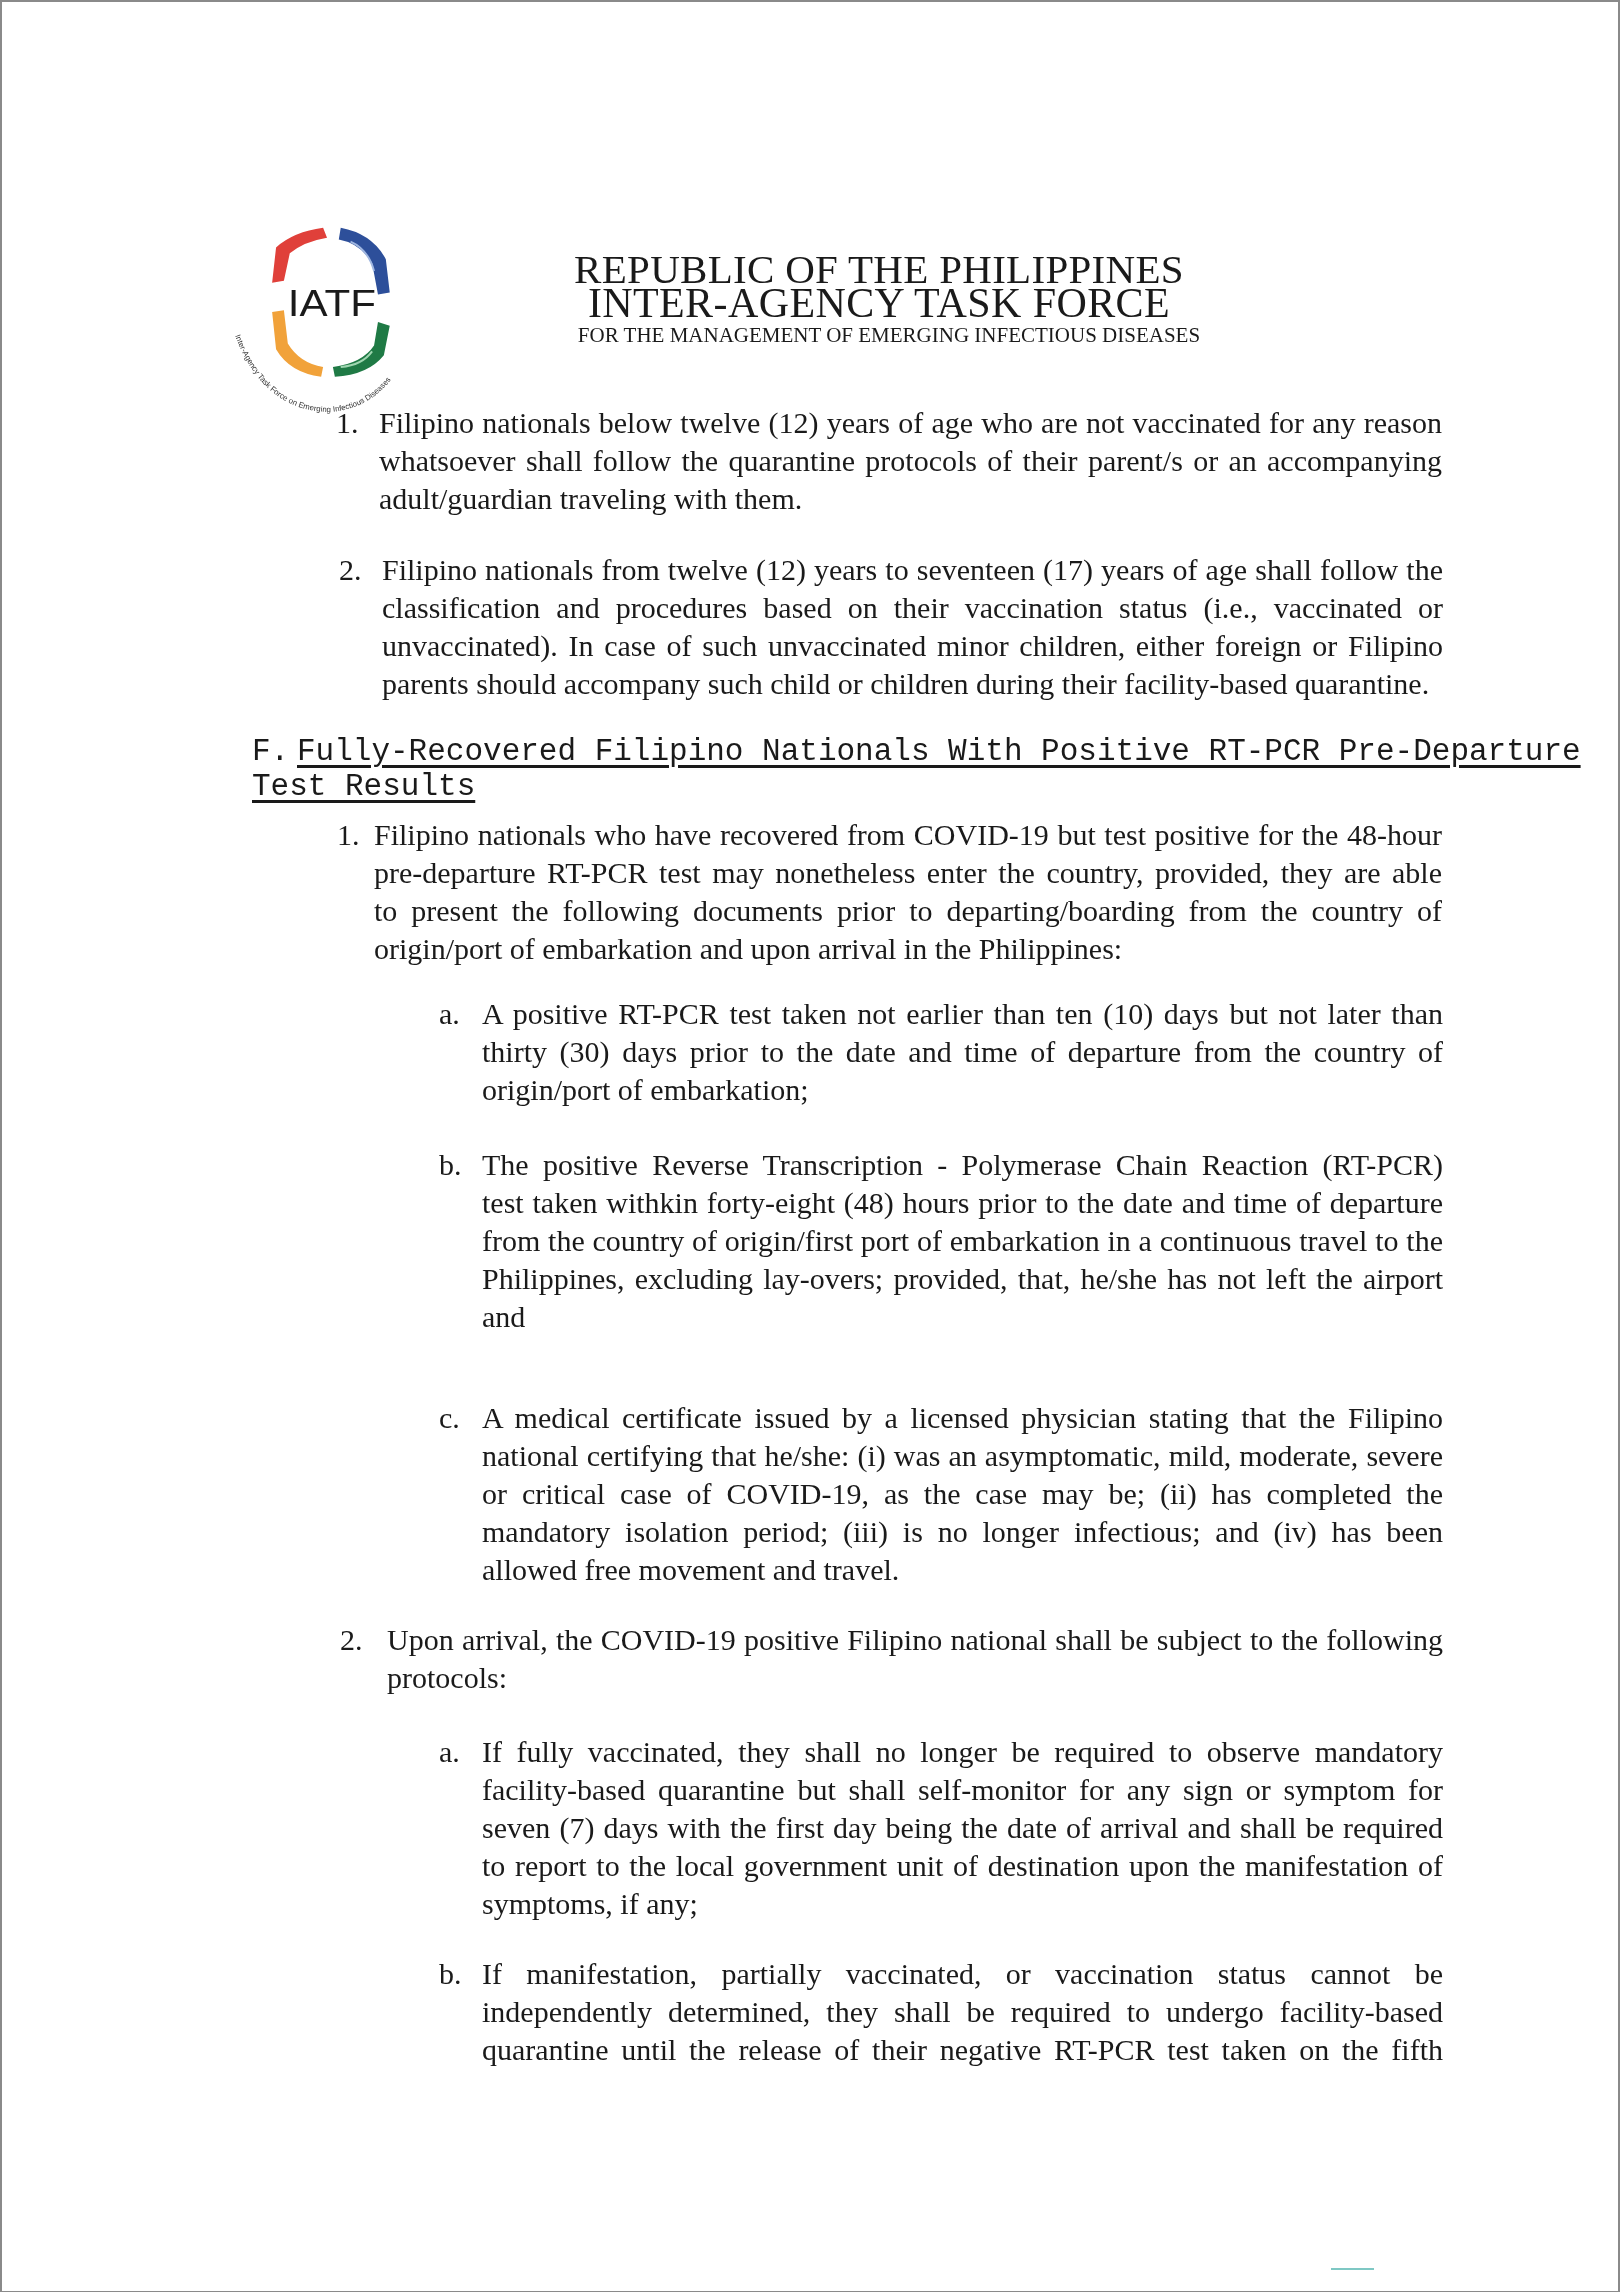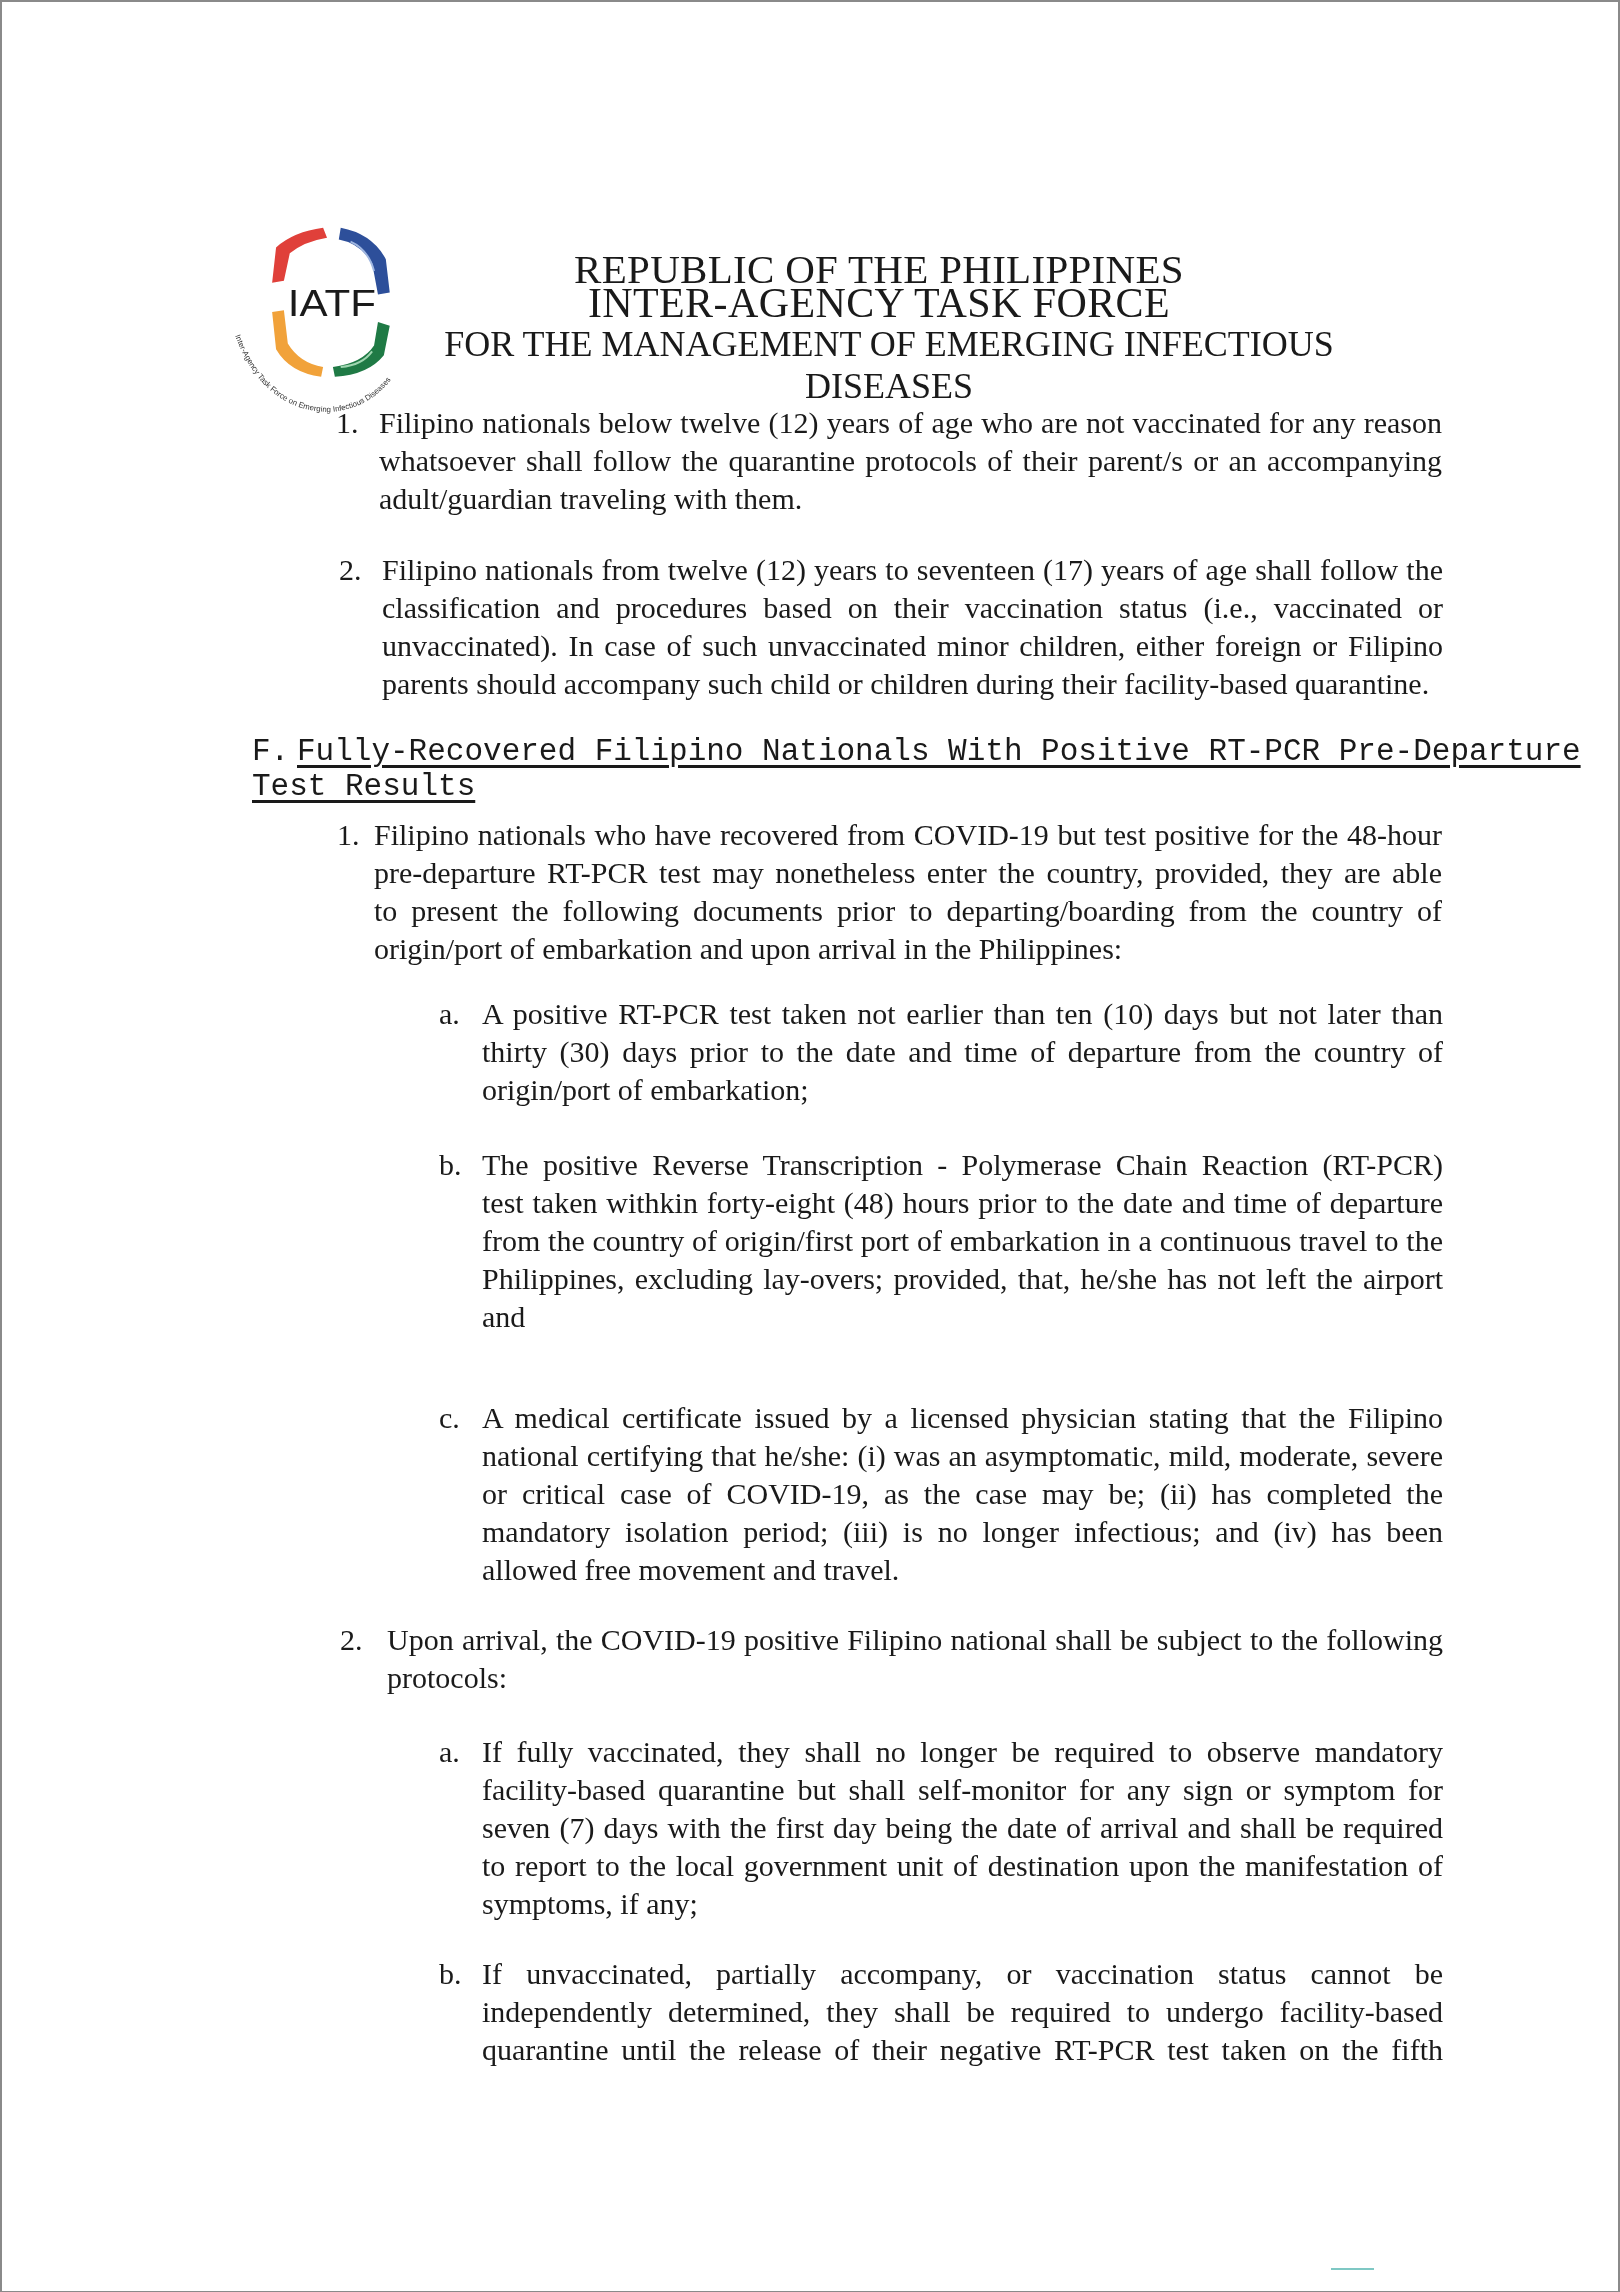--- a/index.html
+++ b/index.html
@@ -8,21 +8,21 @@
     position: absolute; left: 0; top: 0; width: 1616px; height: 2289px;
     border: 2px solid #8a8a8a; background: #ffffff;
   }
   .serif { font-family: "Liberation Serif", "DejaVu Serif", serif; color: #1a1a1a; }
 
   
   .logo { position: absolute; left: 223px; top: 218px; width: 206px; height: 196px; }
   .hdr { position: absolute; left: 431px; width: 990px; text-align: center; }
   .hdr-1 { top: 243px; font-size: 41px; letter-spacing: 0.3px; left: 490px; width: 774px; }
   .hdr-2 { top: 277px; font-size: 42px; letter-spacing: 0.4px; left: 490px; width: 774px; font-family: Liberation Serif, serif; }
-  .hdr-3 { top: 321px; font-size: 36px; left: 436px; width: 902px; }
+  .hdr-3 { top: 321px; font-size: 21px; left: 436px; width: 902px; }
 
   
   .item { position: absolute; font-size: 30px; line-height: 38px; text-align: justify; }
   .item .num { position: absolute; left: -43px; top: 0; }
   .item .lines span { display: block; text-align: justify; text-align-last: justify; white-space: nowrap; }
   .item .lines span.last { text-align-last: left; }
 
   .sec-f { position: absolute; left: 250px; top: 732px; font-size: 31px; font-family: Liberation Mono, monospace; }
   .sec-f .letter { display: inline-block; width: 45px; }
   .sec-f .title { text-decoration: underline; text-underline-offset: 4.9px; }
@@ -137,21 +137,21 @@
       <span>facility-based quarantine but shall self-monitor for any sign or symptom for</span>
       <span>seven (7) days with the first day being the date of arrival and shall be required</span>
       <span>to report to the local government unit of destination upon the manifestation of</span>
       <span class="last">symptoms, if any;</span>
     </div>
   </div>
 
   <div class="item" style="left:480px; top:1953px; width:961px;">
     <span class="num">b.</span>
     <div class="lines">
-      <span>If unvaccinated, partially accompany, or vaccination status cannot be</span>
+      <span>If manifestation, partially vaccinated, or vaccination status cannot be</span>
       <span>independently determined, they shall be required to undergo facility-based</span>
       <span>quarantine until the release of their negative RT-PCR test taken on the fifth</span>
     </div>
   </div>
 
   <div class="mark"></div>
 </div>
 
 
 </body></html>

